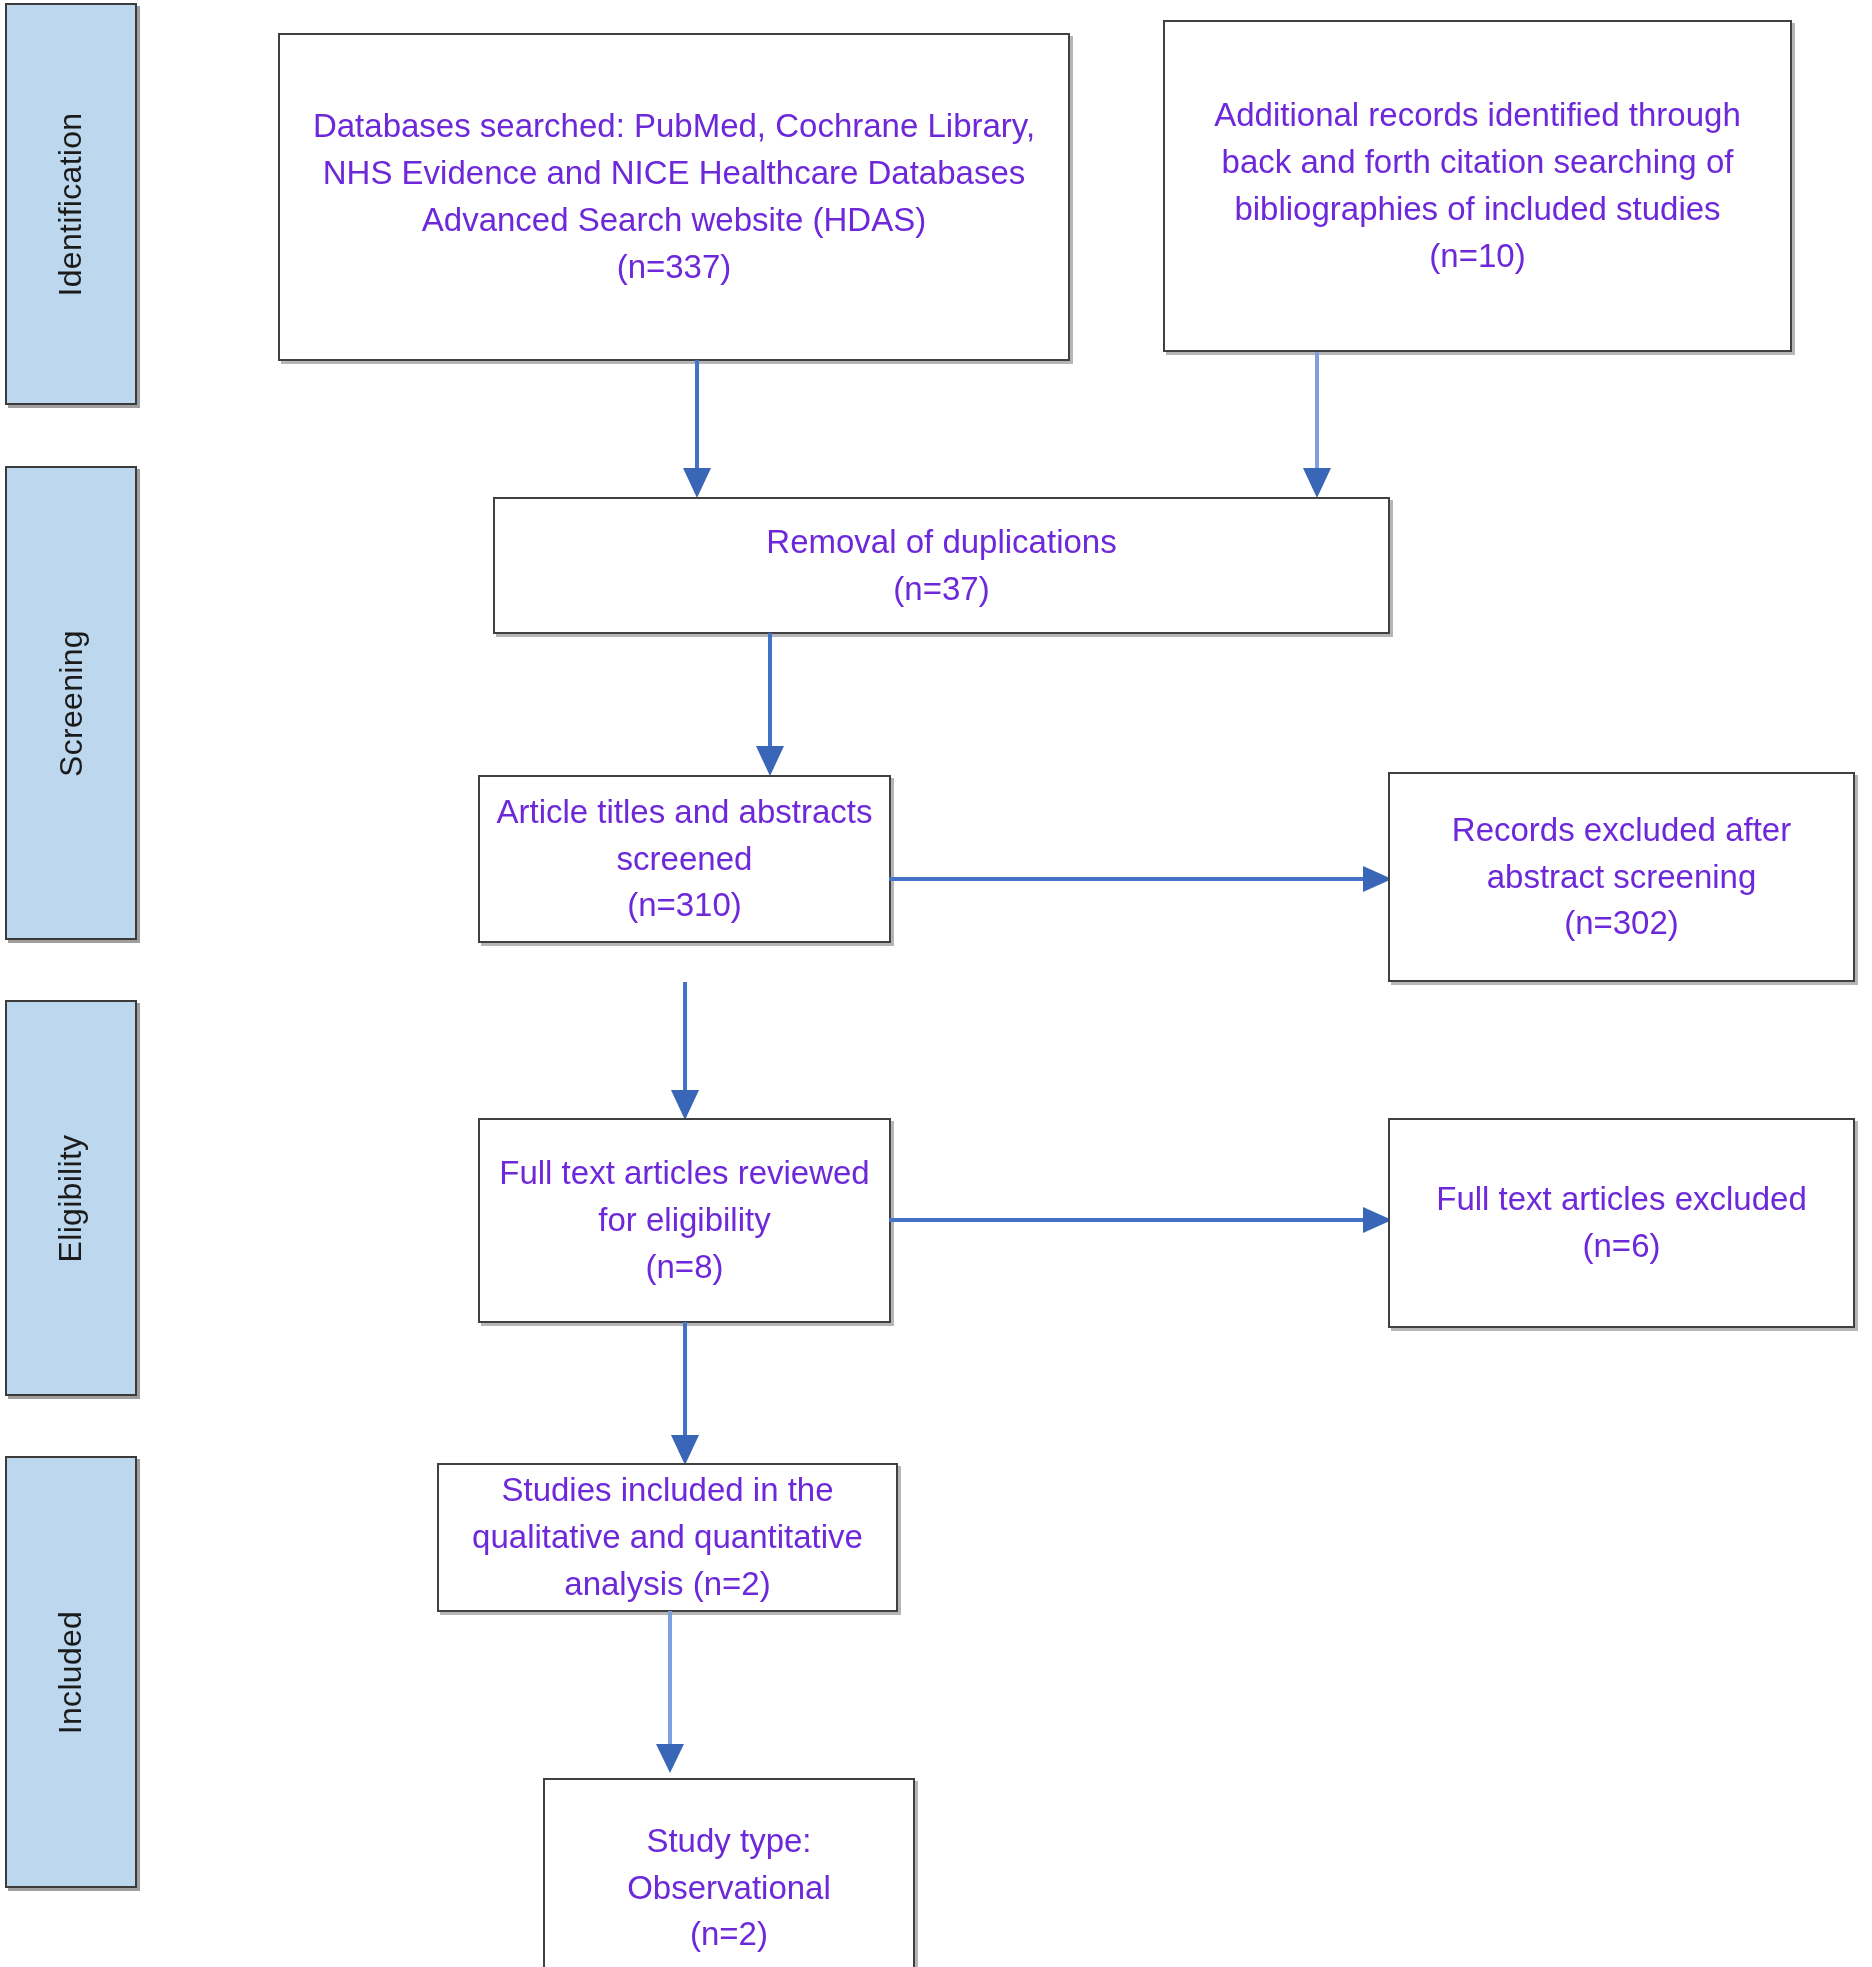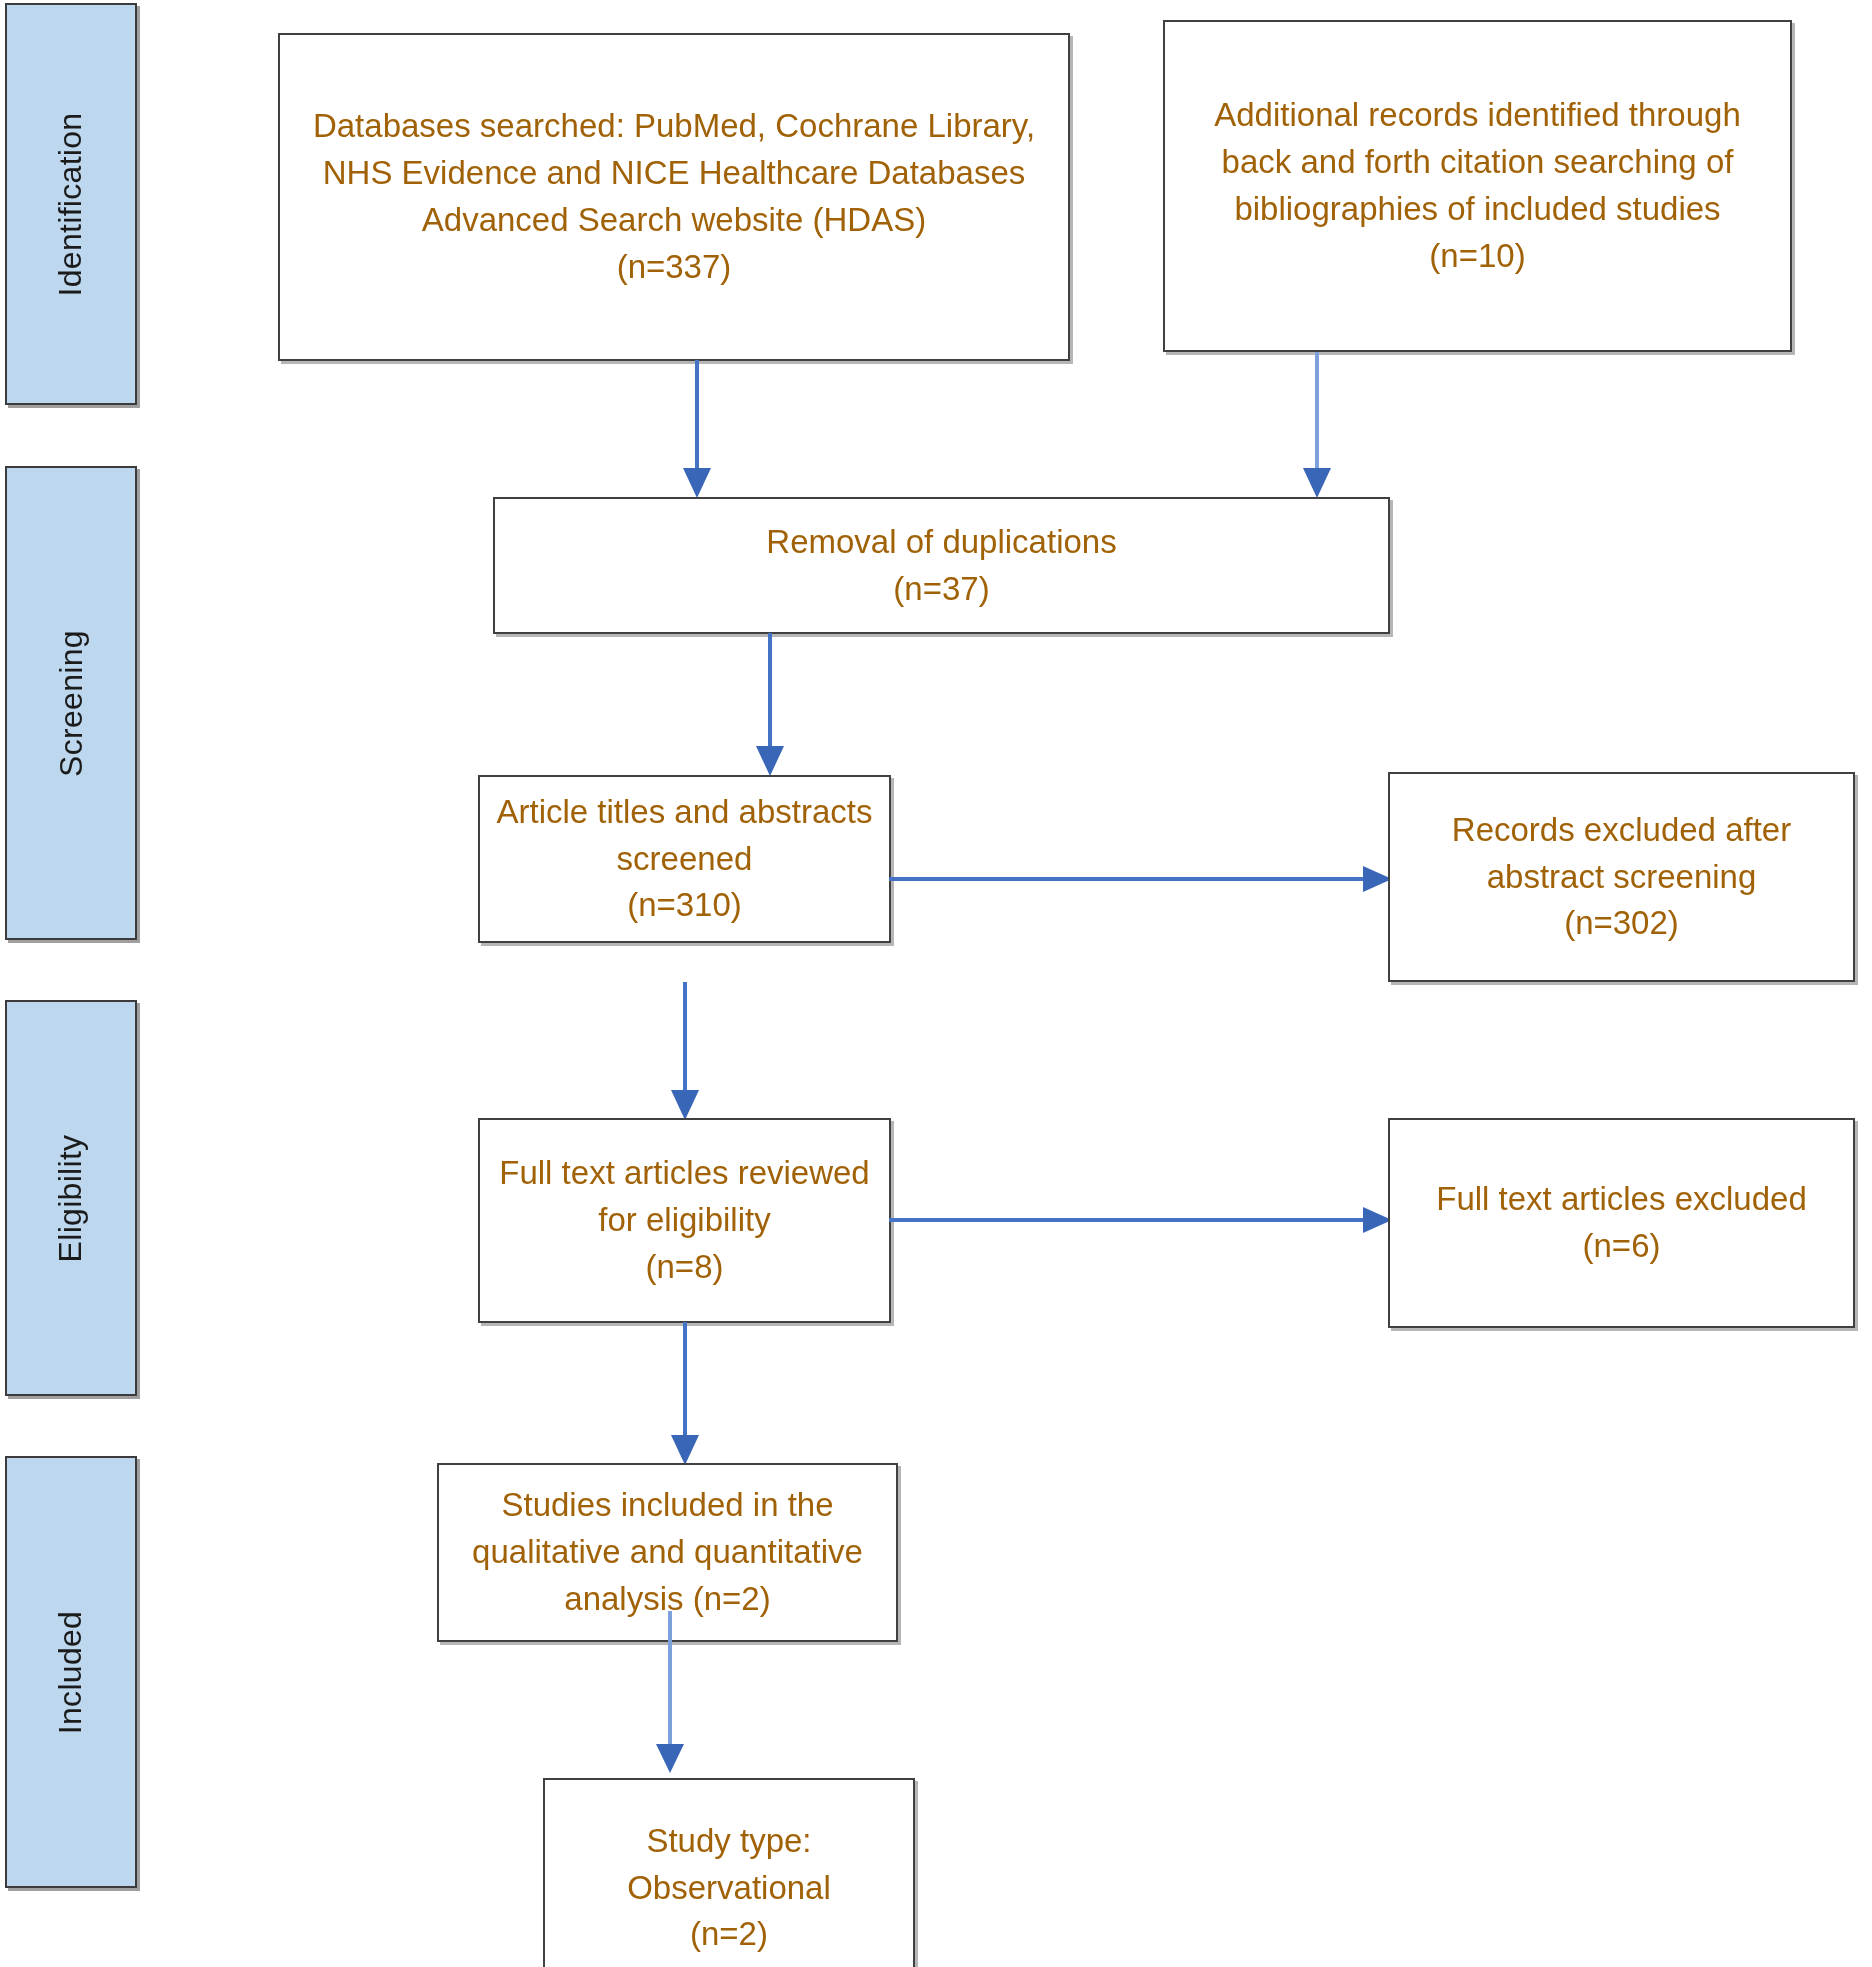--- a/index.html
+++ b/index.html
@@ -46,21 +46,21 @@
     box-sizing: border-box;
     display: flex;
     align-items: center;
     justify-content: center;
     padding: 6px 14px;
   }
   .flow-text {
     text-align: center;
     font-size: 33px;
     line-height: 1.42;
-    color: #a16207;
+    color: #6d28d9;
     white-space: pre-line;
   }
 
   
   .connector {
     position: absolute;
     pointer-events: none;
   }
   .connector svg { display: block; overflow: visible; }
 </style>
@@ -162,21 +162,21 @@
 (n=6)</div>
   </div>
 
   <div class="connector" style="left:665px; top:1322px; width:40px; height:145px;">
     <svg width="40" height="145" viewBox="0 0 40 145">
       <line x1="20" y1="0" x2="20" y2="117" stroke="#4472c4" stroke-width="4"></line>
       <polygon points="6,113 34,113 20,143" fill="#3a66b7"></polygon>
     </svg>
   </div>
 
-  <div class="flow-box" style="left:437px; top:1463px; width:461px; height:179px;">
+  <div class="flow-box" style="left:437px; top:1463px; width:461px; height:149px;">
     <div class="flow-text">Studies included in the qualitative and quantitative analysis (n=2)</div>
   </div>
 
   <div class="connector" style="left:650px; top:1611px; width:40px; height:165px;">
     <svg width="40" height="165" viewBox="0 0 40 165">
       <line x1="20" y1="0" x2="20" y2="137" stroke="#7da1dd" stroke-width="4"></line>
       <polygon points="6,133 34,133 20,162" fill="#3a66b7"></polygon>
     </svg>
   </div>
 

